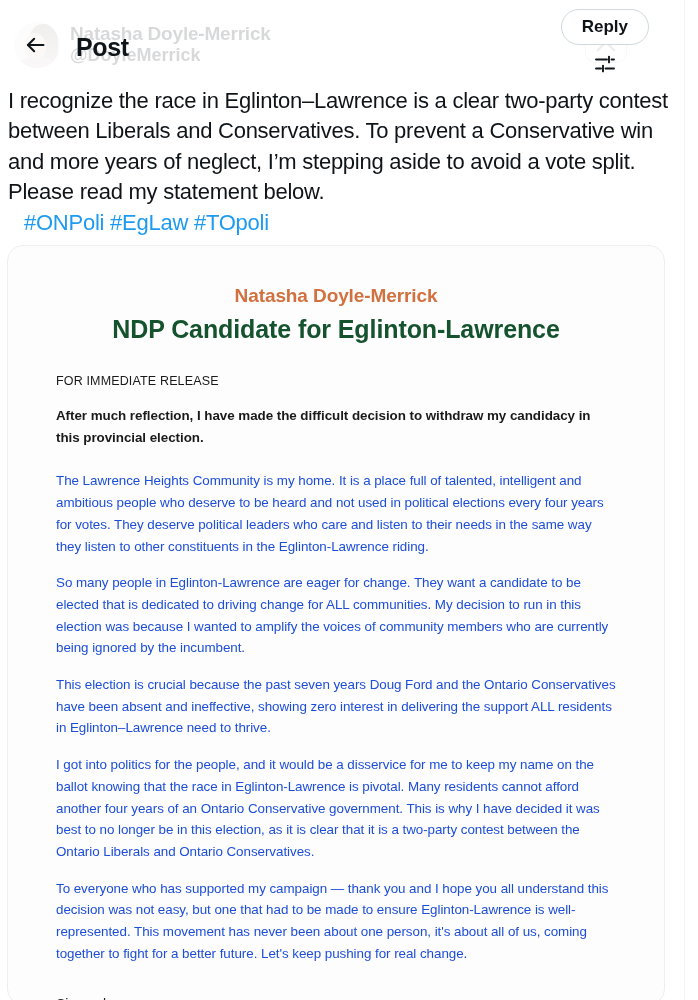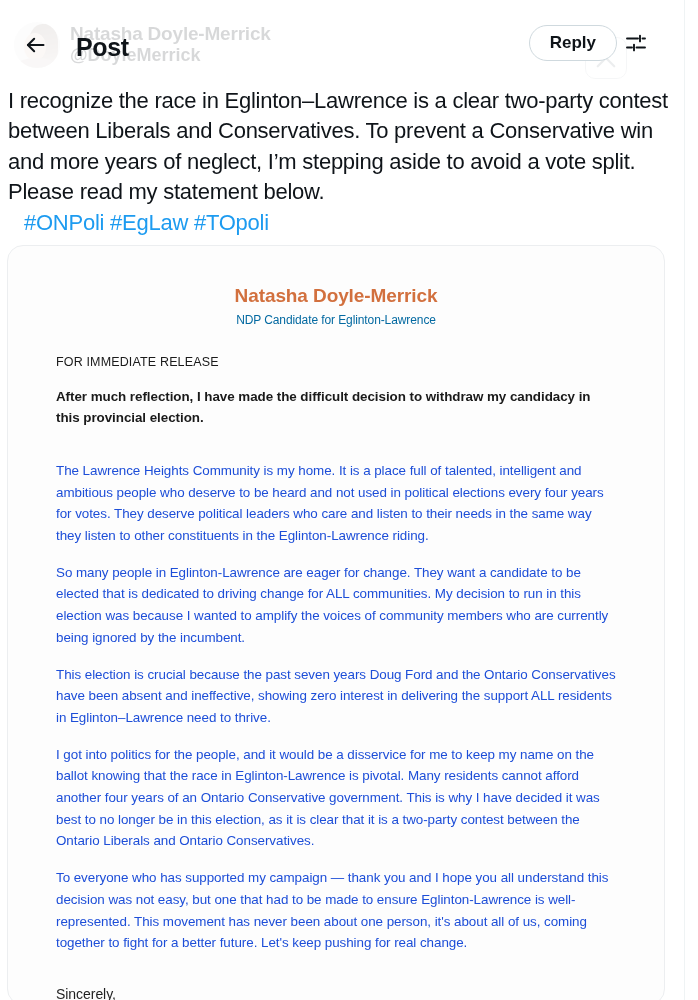--- a/index.html
+++ b/index.html
@@ -56,21 +56,21 @@
     opacity:.16; line-height:1.18;
   }
   .ghost-name{ font-size:19px; font-weight:700; letter-spacing:-0.2px; color:#0f1419; white-space:nowrap;}
   .ghost-handle{ font-size:18px; font-weight:700; color:#0f1419; white-space:nowrap; }
 
   .page-title{
     position:absolute; left:68px; top:33px; z-index:5;
     font-size:25px; font-weight:700; letter-spacing:-0.4px; color:#0f1419;
   }
 
-  .header-right{ display:flex; align-items:center; gap:6px; position:relative; padding-right:22px;}
+  .header-right{ display:flex; align-items:center; gap:6px; position:relative; padding-right:22px;flex-direction:column;}
   .reply-btn{
     position:relative; z-index:5;
     border:1px solid #cfd9de; background:#ffffff; color:#0f1419;
     font-family:"Liberation Sans", sans-serif;
     font-size:17px; font-weight:700;
     border-radius:20px; padding:8px 20px; cursor:pointer;
     line-height:1.1;
   }
   .x-ghost{
     position:absolute; right:44px; top:12px; width:42px; height:42px;
@@ -107,33 +107,33 @@
   }
   .letterhead{
     padding:36px 48px 0 48px;
     text-align:center;
   }
   .lh-name{
     color:#d2703e; font-size:19px; font-weight:700; letter-spacing:-0.1px;
     line-height:1.5;
   }
   .lh-role{
-    color:#0369a1; font-size:12px; font-weight:400; letter-spacing:-0.1px;
+    color:#14532d; font-size:25px; font-weight:700; letter-spacing:-0.1px;
     line-height:1.5;
   }
   .release-body{
     padding:26px 48px 0 48px;
     color:#1a1a1a;
   }
   .release-label{
     font-size:12.5px; font-weight:400; letter-spacing:0.15px;
     margin-bottom:17px;
   }
   .release-lead{
-    font-size:13.4px; font-weight:700; line-height:1.62; margin-bottom:31px;
+    font-size:13.4px; font-weight:700; line-height:1.62; margin-bottom:22px;
     letter-spacing:-0.05px;
   }
   .release-p{
     font-size:13.4px; font-weight:400; line-height:1.62; margin-bottom:15px;
     letter-spacing:-0.05px; color:#1d4ed8;
   }
   .signoff{ margin-top:29px; }
   .signoff-line{
     font-size:14px; line-height:1.62; letter-spacing:-0.05px; color:#1f1f1f;margin-top:11px;
   }

